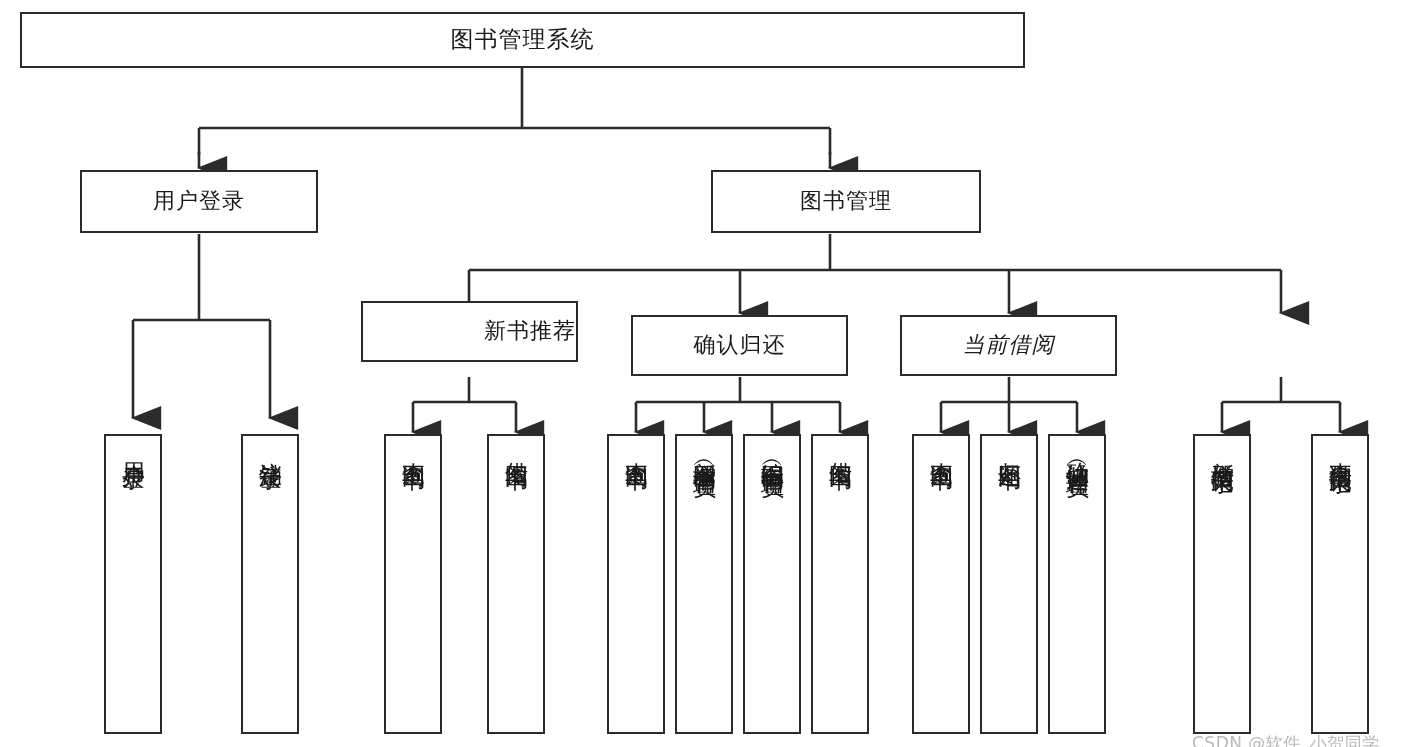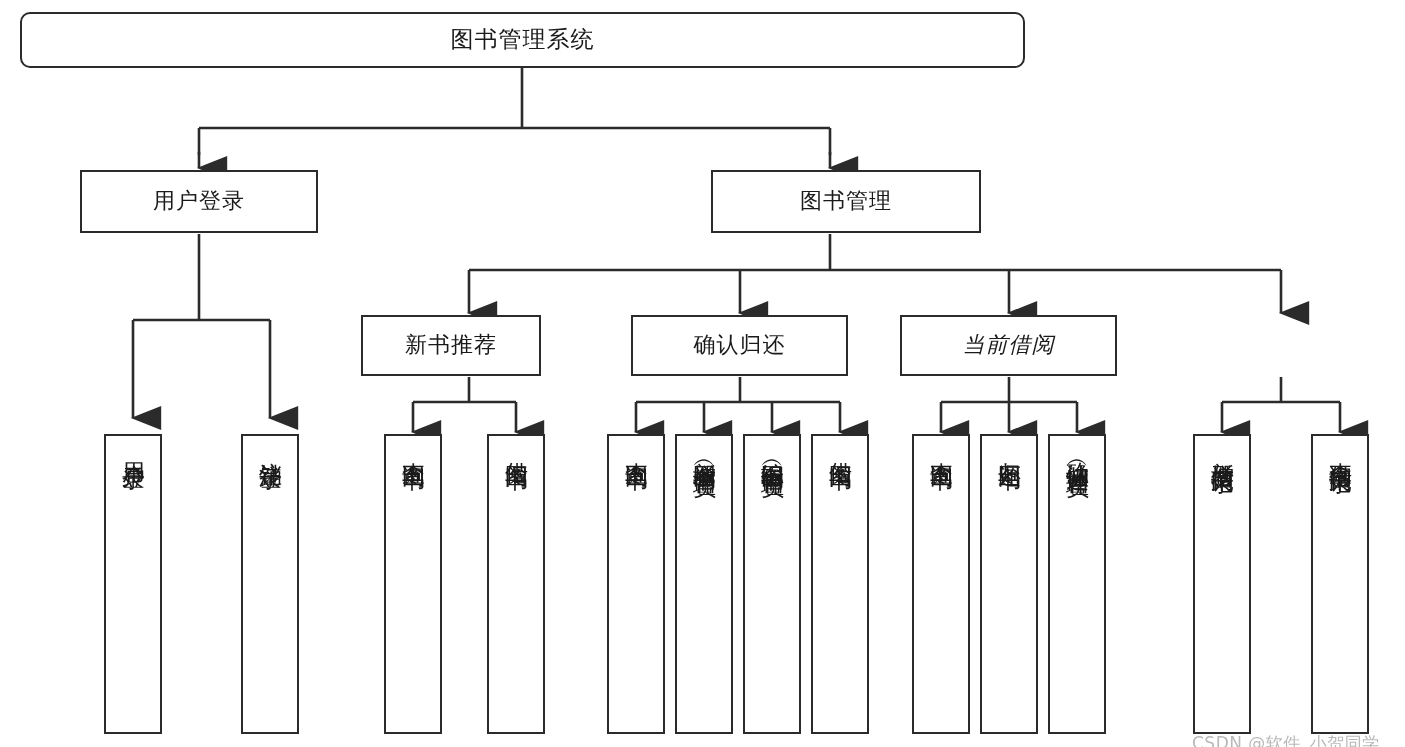--- a/index.html
+++ b/index.html
@@ -123,33 +123,33 @@
       <path d="M 1009 402 L 1009 432" marker-end="url(#arrowdown)"></path>
       <path d="M 1077 402 L 1077 432" marker-end="url(#arrowdown)"></path>
 
       <path d="M 1281 377 L 1281 402"></path>
       <path d="M 1222 402 L 1340 402"></path>
       <path d="M 1222 402 L 1222 432" marker-end="url(#arrowdown)"></path>
       <path d="M 1340 402 L 1340 432" marker-end="url(#arrowdown)"></path>
     </g>
   </svg>
 
-  <div class="node h root" style="left:20px; top:12px; width:1005px; height:56px;border-radius:10px;">
+  <div class="node h root" style="left:20px; top:12px; width:1005px; height:56px;">
     <span>图书管理系统</span>
   </div>
 
   <div class="node h" style="left:80px; top:170px; width:238px; height:63px;">
     <span>用户登录</span>
   </div>
 
   <div class="node h" style="left:711px; top:170px; width:270px; height:63px;">
     <span>图书管理</span>
   </div>
 
-  <div class="node h" style="left:361px; top:315px; width:180px; height:61px;">
+  <div class="node h" style="left:361px; top:301px; width:217px; height:61px;justify-content:flex-end;">
     <span>新书推荐</span>
   </div>
 
   <div class="node h" style="left:631px; top:315px; width:217px; height:61px;">
     <span>确认归还</span>
   </div>
 
   <div class="node h" style="left:900px; top:315px; width:217px; height:61px;font-style:italic;">
     <span>当前借阅</span>
   </div>

